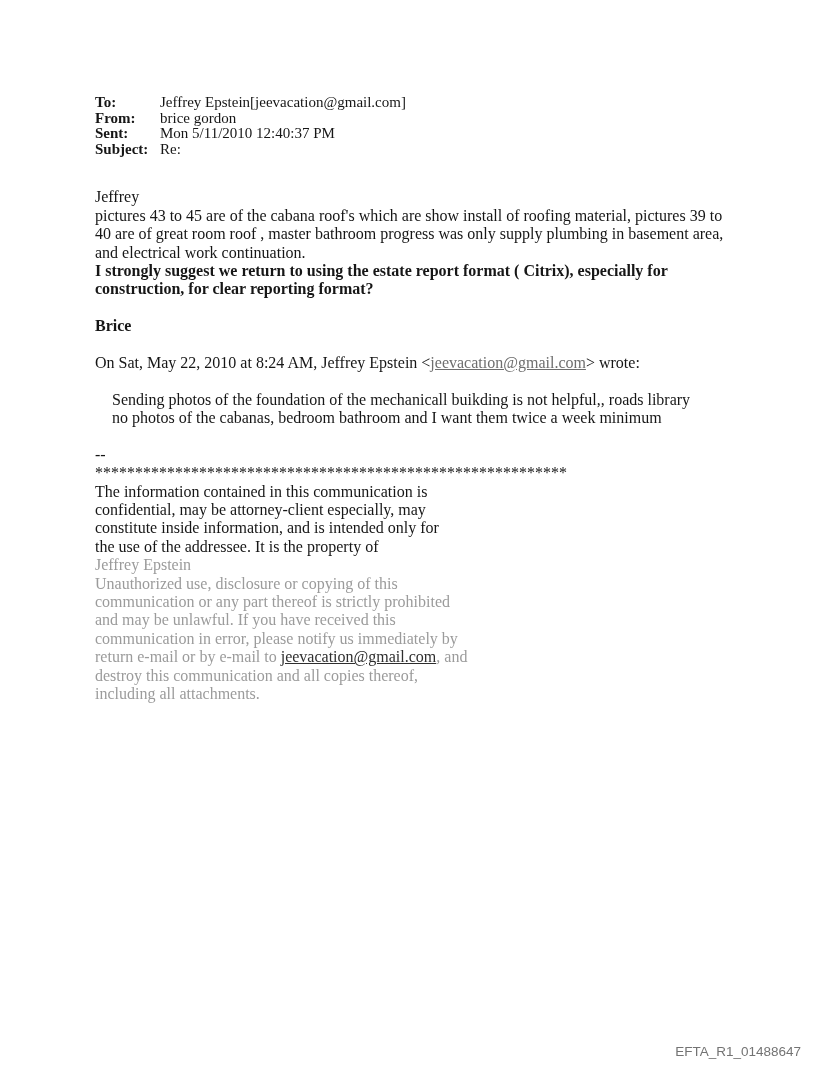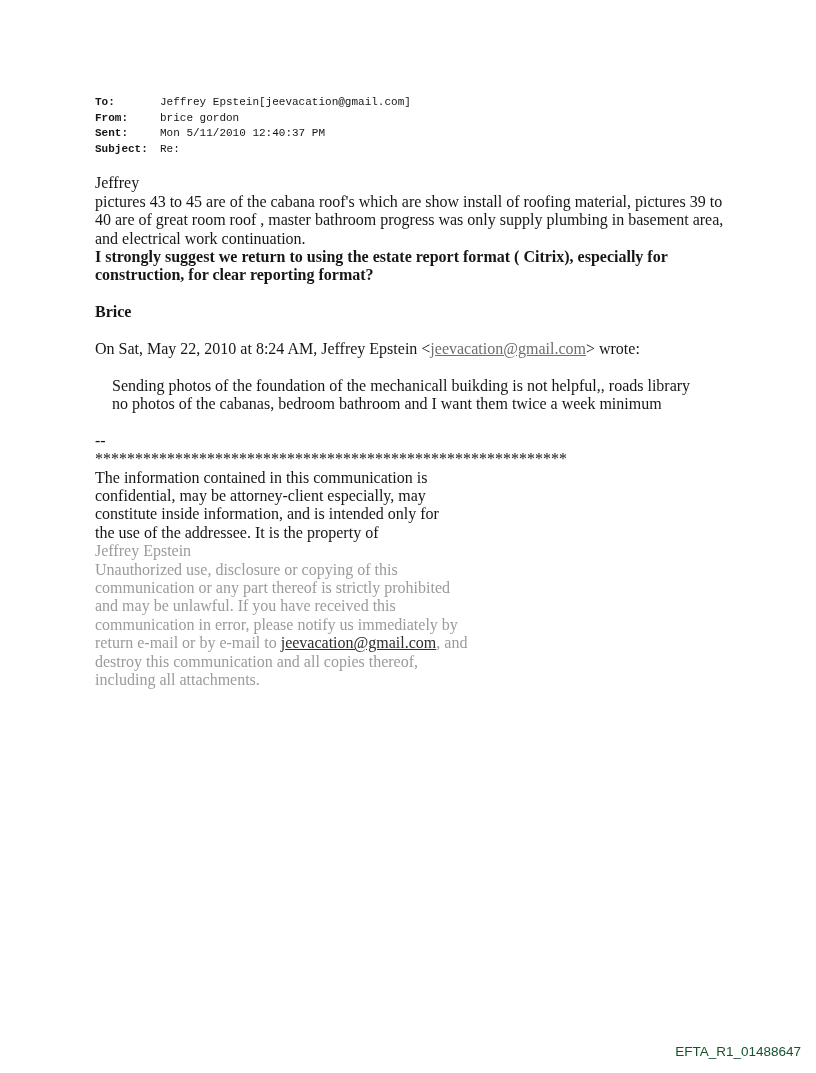--- a/index.html
+++ b/index.html
@@ -14,30 +14,30 @@
     overflow: hidden;
   }
   .content {
     position: absolute;
     left: 95px;
     top: 95px;
     width: 660px;
   }
   
   .header {
-    font-family: Liberation Mono, monospace;
-    font-size: 11px;
+    font-family: Liberation Serif, serif;
+    font-size: 15px;
     line-height: 15.6px;
   }
   .header-row { display: flex; }
   .header-label { width: 65px; font-weight: bold; flex: 0 0 65px; }
   .header-value { white-space: pre; }
   
   .email-body {
-    margin-top: 17px;
+    margin-top: 31px;
     font-size: 16px;
     line-height: 18.4px;
   }
   .line { white-space: pre; height: 18.4px; }
   .gap { height: 18.4px; }
   .bold-block .line, .bold-line { font-weight: bold; }
   .quote-block { margin-left: 17px; }
   .gray-block .line, .gray-line { color: #9b9b9b; }
   a.link-gray {
     color: #6e6e6e;
@@ -50,21 +50,21 @@
     cursor: pointer;
   }
   .asterisk-line { letter-spacing: 0; }
   
   .bates {
     position: absolute;
     top: 1044px;
     right: 15px;
     font-family: "Liberation Sans", sans-serif;
     font-size: 13.5px;
-    color: #14532d;
+    color: #737373;
   }
 </style>
 </head>
 <body>
 
 <div class="content">
 
   <div class="header">
     <div class="header-row">
       <span class="header-label">To:</span>

